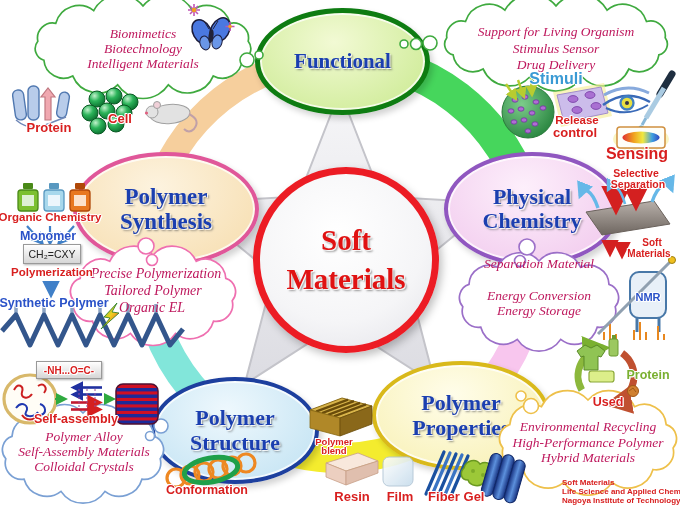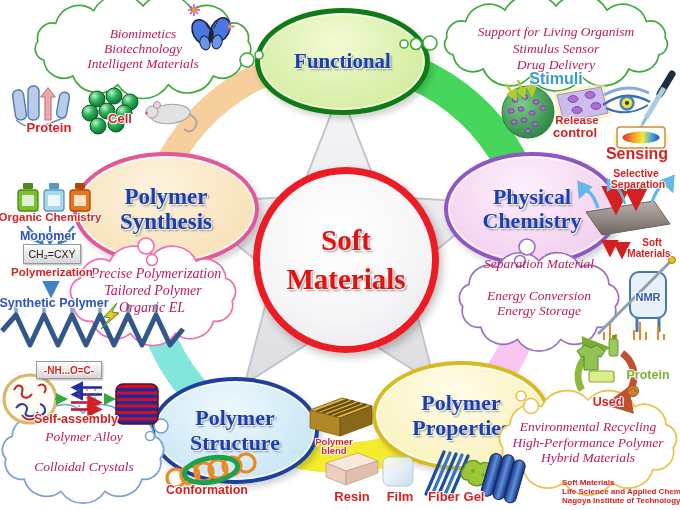--- a/index.html
+++ b/index.html
@@ -441,20 +441,21 @@
 
   <div class="txt cloud-line" style="left:539px;top:256px;">Separation Material</div>
   <div class="txt cloud-line" style="left:539px;top:288px;">Energy Conversion</div>
   <div class="txt cloud-line" style="left:539px;top:303px;">Energy Storage</div>
 
   <div class="txt cloud-line" style="left:156px;top:266px;font-size:14px;">Precise Polymerization</div>
   <div class="txt cloud-line" style="left:153px;top:283px;font-size:14px;">Tailored Polymer</div>
   <div class="txt cloud-line" style="left:152px;top:300px;font-size:14px;">Organic EL</div>
 
   <div class="txt cloud-line" style="left:84px;top:429px;">Polymer Alloy</div>
+  <div class="txt cloud-line" style="left:84px;top:444px;">Self-Assembly Materials</div>
   <div class="txt cloud-line" style="left:84px;top:459px;">Colloidal Crystals</div>
 
   <div class="txt cloud-line" style="left:588px;top:419px;">Environmental Recycling</div>
   <div class="txt cloud-line" style="left:588px;top:435px;">High-Performance Polymer</div>
   <div class="txt cloud-line" style="left:588px;top:450px;">Hybrid Materials</div>
 
   <div class="txt lbl" style="left:49px;top:120px;font-size:13px;">Protein</div>
   <div class="txt lbl" style="left:120px;top:111px;font-size:13px;">Cell</div>
   <div class="txt lbl cyanblue" style="left:556px;top:70px;">Stimuli</div>
   <div class="txt lbl" style="left:577px;top:114px;font-size:11.5px;">Release</div>

